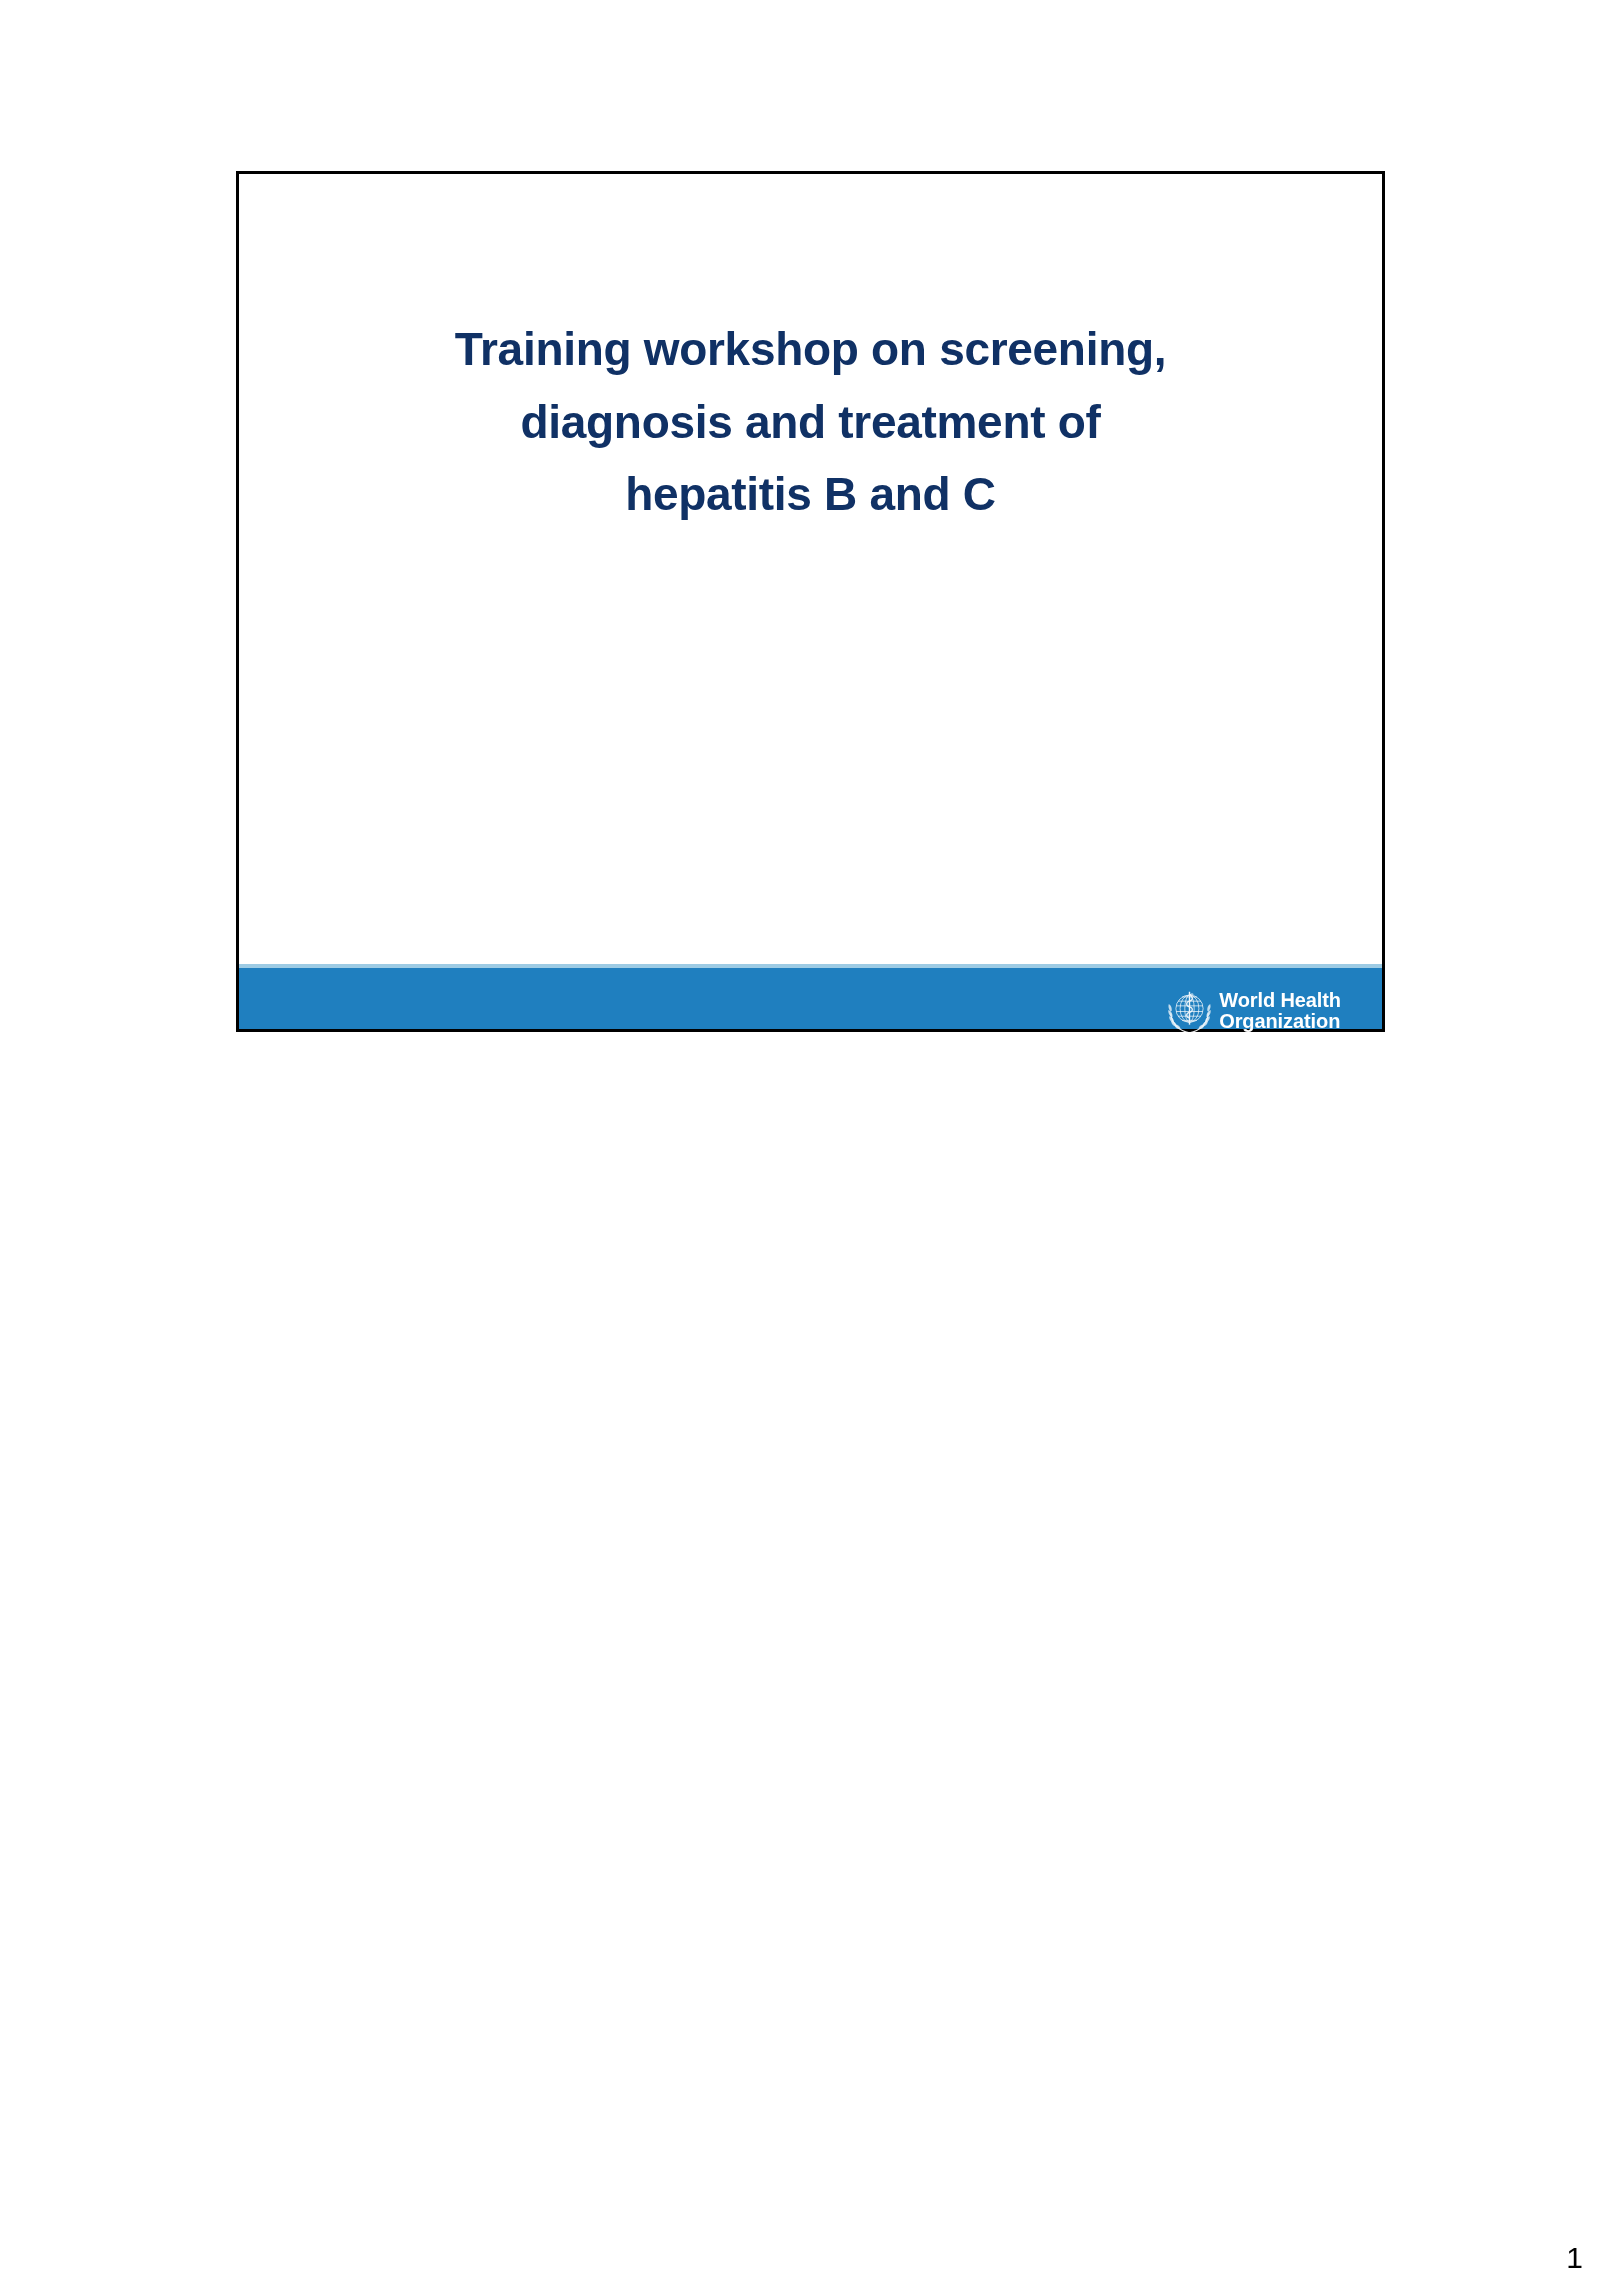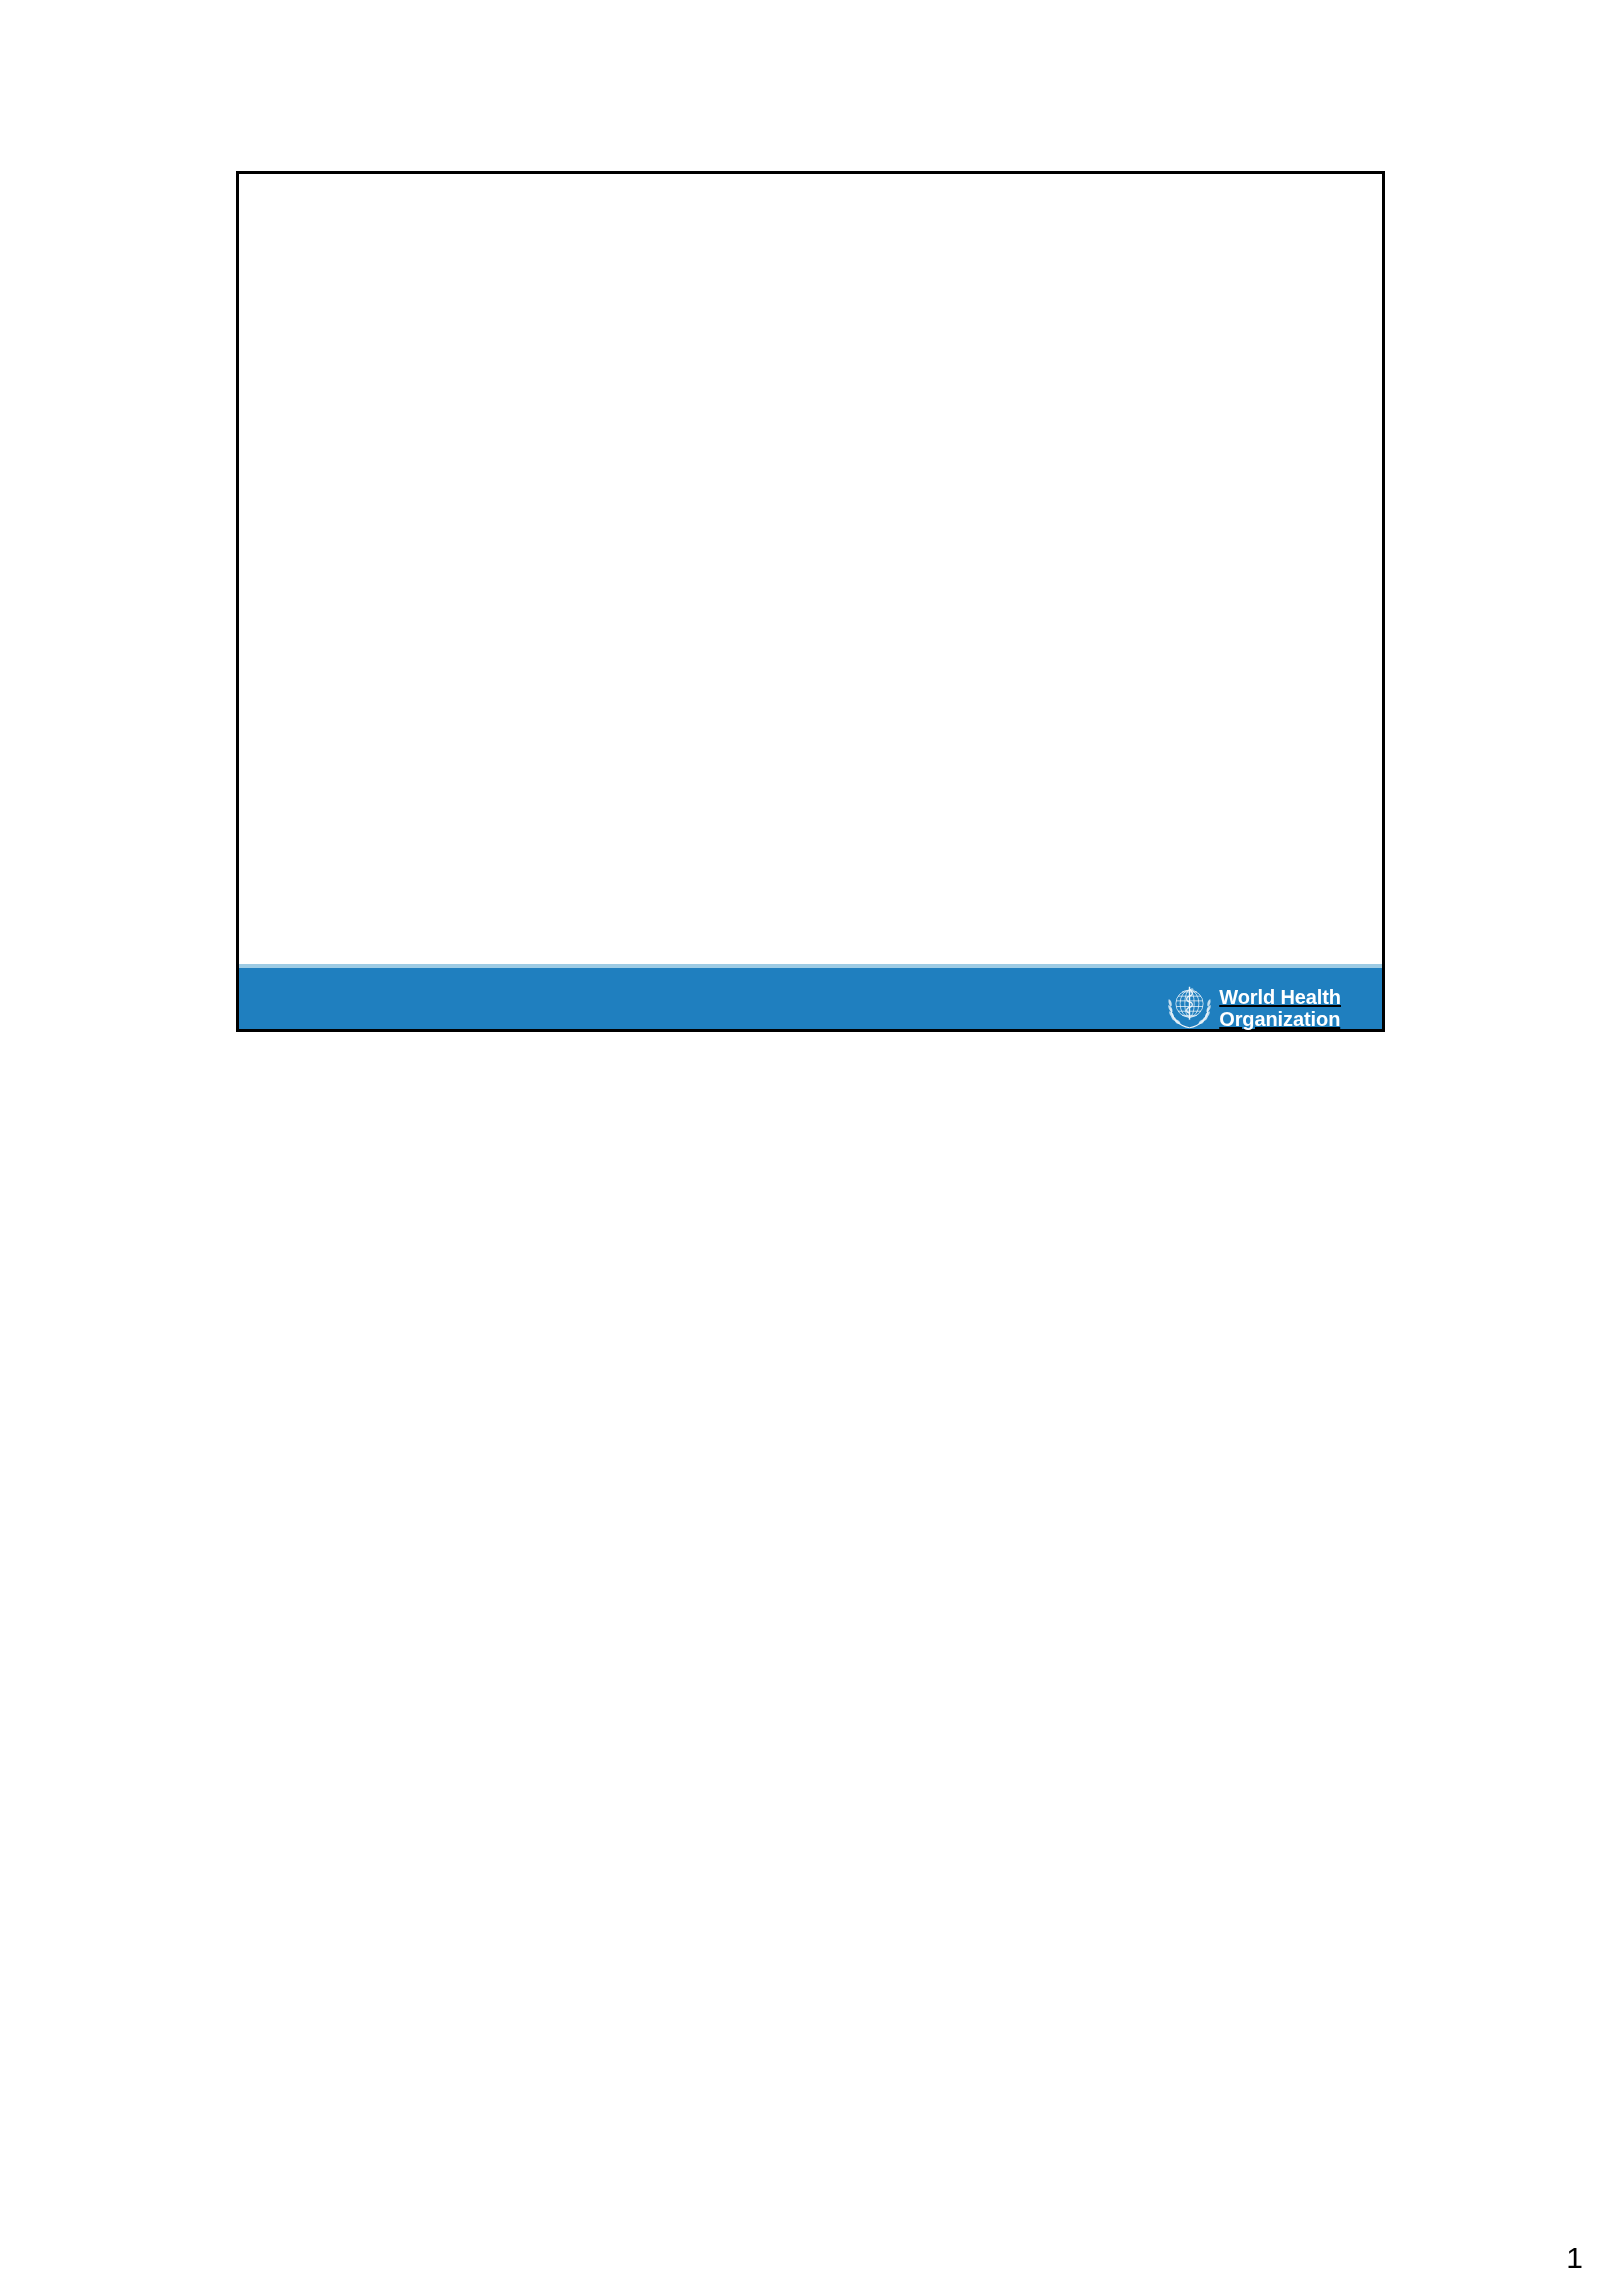--- a/index.html
+++ b/index.html
@@ -64,26 +64,25 @@
     height: 65px;
     background: #1f7fbf;
     border-top: 4.6px solid #9dcbe4;
     box-sizing: border-box;
   }
 
   
   #who-logo {
     position: absolute;
     right: 41px;
-    top: 12px;
+    top: 18px;
     height: 50px;
     display: flex;
-    align-items: flex-end;
+    align-items: center;
     gap: 6.5px;
-    text-decoration: underline;
   }
   #who-emblem {
     width: 47px;
     height: 47px;
     flex: 0 0 auto;
     display: block;
   }
   #who-wordmark {
     display: flex;
     flex-direction: column;
@@ -110,20 +109,25 @@
     line-height: 1;
   }
 </style>
 </head>
 <body>
 
 <div id="page-sheet">
 
   <div id="slide">
 
+    <div id="slide-title">
+      <span class="title-line">Training workshop on screening,</span>
+      <span class="title-line">diagnosis and treatment of</span>
+      <span class="title-line">hepatitis B and C</span>
+    </div>
 
     <div id="slide-footer">
 
       <div id="who-logo">
 
         <svg id="who-emblem" viewBox="0 0 100 100" xmlns="http://www.w3.org/2000/svg">
           <g fill="none" stroke="#ffffff" stroke-width="1.6" opacity="0.92">
 
             <path d="M50 95 C28 92 12 76 10 54" stroke-width="2.2"></path>
             <path d="M16 74 C10 72 6 66 7 60 C13 61 17 66 17 73 Z" fill="#ffffff" stroke="none" opacity="0.8"></path>

